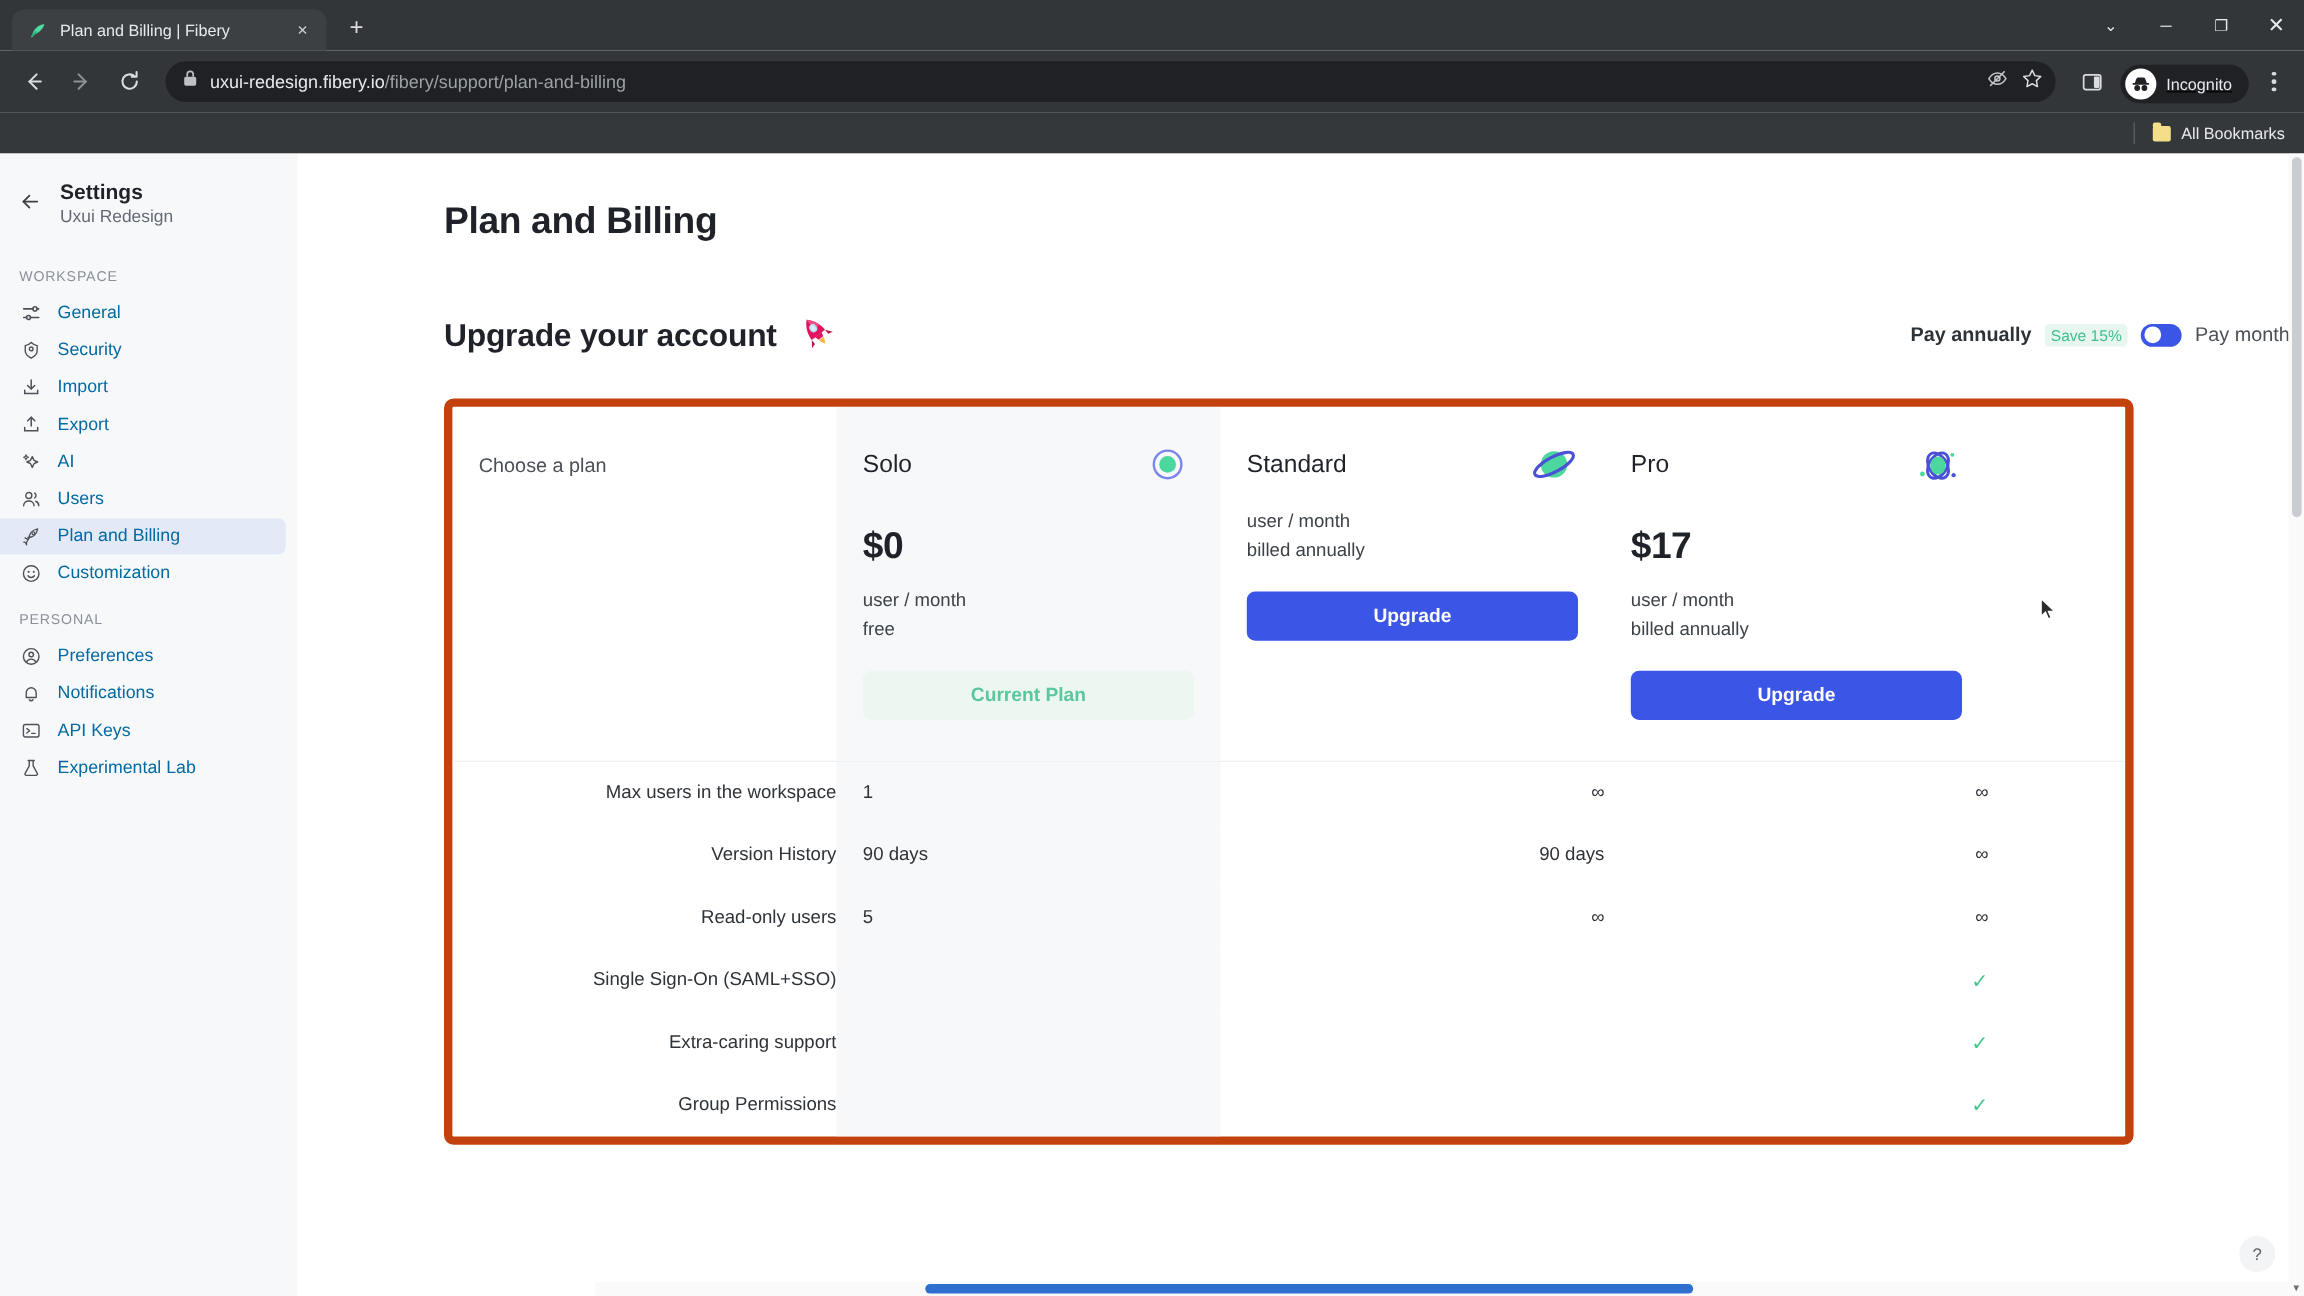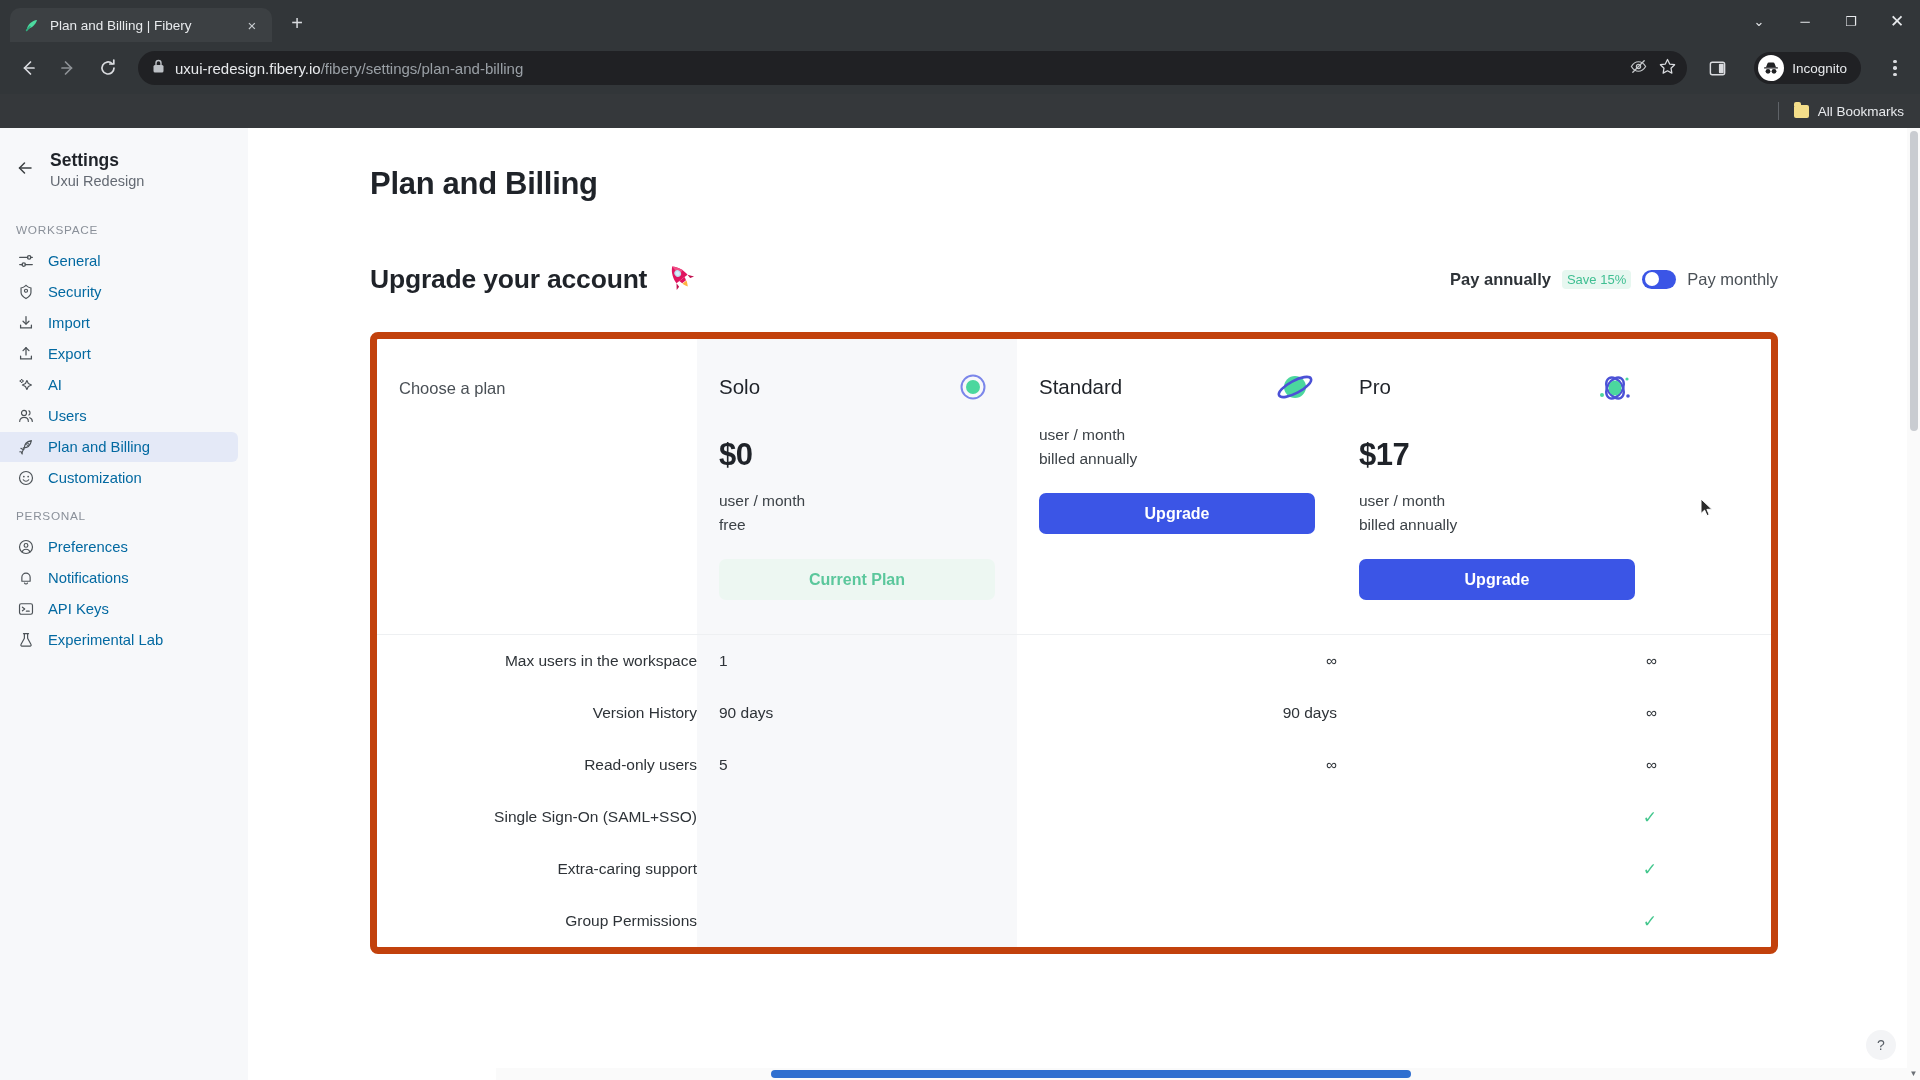--- a/index.html
+++ b/index.html
@@ -36,21 +36,21 @@
   .toolbar { height:52px; background:#323639; display:flex; align-items:center; padding:0 10px; gap:4px; }
   .tbtn { width:36px; height:36px; border-radius:50%; display:flex; align-items:center; justify-content:center;
     color:#dadce0; flex:none; }
   .omnibox {
     flex:1; height:34px; background:#202124; border-radius:18px; display:flex; align-items:center;
     margin-left:8px; padding:0 14px; gap:10px; position:relative;
   }
   .omni-url { font-size:15px; color:#e8eaed; white-space:nowrap; }
   .omni-url .path { color:#9aa0a6; }
   .omni-right { position:absolute; right:10px; display:flex; align-items:center; gap:10px; }
-  .tb-right { display:flex; align-items:center; gap:19px; margin-left:8px; }
+  .tb-right { display:flex; align-items:flex-end; gap:6px; margin-left:8px;text-decoration:underline; }
   .incognito-pill {
     height:32px; background:#202124; border-radius:16px; display:flex; align-items:center;
     gap:8px; padding:0 14px 0 4px; color:#e8eaed; font-size:13.5px;
   }
   .incog-av { width:26px; height:26px; border-radius:50%; background:#fff; display:flex;
     align-items:center; justify-content:center; }
   .kebab { width:30px; height:36px; display:flex; flex-direction:column; align-items:center;
     justify-content:center; gap:3px; }
   .kebab i { width:3.5px; height:3.5px; border-radius:50%; background:#dadce0; display:block; }
 
@@ -75,21 +75,21 @@
   .sb-item { height:30px; display:flex; align-items:center; gap:13px; padding-left:16px;
     margin:1px 10px 1px 0; border-radius:0 6px 6px 0; color:#0369a1; font-size:14.8px; }
   .sb-item.active { background:#e4e9f7; }
   .sb-ico { width:19px; height:19px; flex:none; display:flex; align-items:center; justify-content:center; color:#4c5257; }
 
   .content { flex:1; background:#fff; position:relative; overflow:hidden; }
   .content-inner { padding:38px 0 0 122px; }
 
   .page-title { font-size:31px; font-weight:bold; color:#1f2329; letter-spacing:-.3px; }
 
-  .upgrade-row { display:flex; align-items:center; margin-top:56px; padding-right:142px; }
+  .upgrade-row { display:flex; align-items:center; margin-top:56px; }
   .upgrade-h { font-size:26.5px; font-weight:bold; color:#1f2329; letter-spacing:-.2px; }
   .rocket { width:42px; height:42px; margin-left:14px; flex:none; }
   .billing-toggle { margin-left:auto; display:flex; align-items:center; gap:11px; }
   .bt-annual { font-size:16.5px; color:#2e3338; font-weight:bold; }
   .bt-save { font-size:13px; color:#3fbf92; background:#e7f7f0; padding:2px 5px; border-radius:4px; }
   .bt-switch { width:34px; height:19px; border-radius:12px; background:#3b55e6; position:relative; flex:none; }
   .bt-knob { position:absolute; top:2.5px; left:3px; width:14px; height:14px; border-radius:50%; background:#fff; }
   .bt-monthly { font-size:16.5px; color:#4a5056; }
 
   .plans { margin-top:32px; margin-right:142px; border:7px solid #c2410c; border-radius:8px;
@@ -176,21 +176,21 @@
         </svg>
     </div>
 
     <div class="omnibox">
       <span>
         <svg width="13" height="15" viewBox="0 0 13 15">
             <rect x="1.5" y="6" width="10" height="7.5" rx="1.5" fill="#bdc1c6"></rect>
             <path d="M4 6 V4 a2.5 2.5 0 0 1 5 0 V6" fill="none" stroke="#bdc1c6" stroke-width="1.4"></path>
           </svg>
       </span>
-      <span class="omni-url"><span>uxui-redesign.fibery.io</span><span class="path">/fibery/settings/plan-and-billing</span></span>
+      <span class="omni-url"><span>uxui-redesign.fibery.io</span><span class="path">/fibery/support/plan-and-billing</span></span>
       <span class="omni-right">
         <span>
           <svg width="19" height="19" viewBox="0 0 20 20">
               <path d="M2.5 10 S5.5 5 10 5 s7.5 5 7.5 5 -3 5 -7.5 5 -7.5 -5 -7.5 -5Z" fill="none" stroke="#c4c7ca" stroke-width="1.3"></path>
               <circle cx="10" cy="10" r="2.2" fill="none" stroke="#c4c7ca" stroke-width="1.3"></circle>
               <path d="M4 16 L16 4" stroke="#c4c7ca" stroke-width="1.4" stroke-linecap="round"></path>
             </svg>
         </span>
         <span>
           <svg width="19" height="19" viewBox="0 0 20 20">

